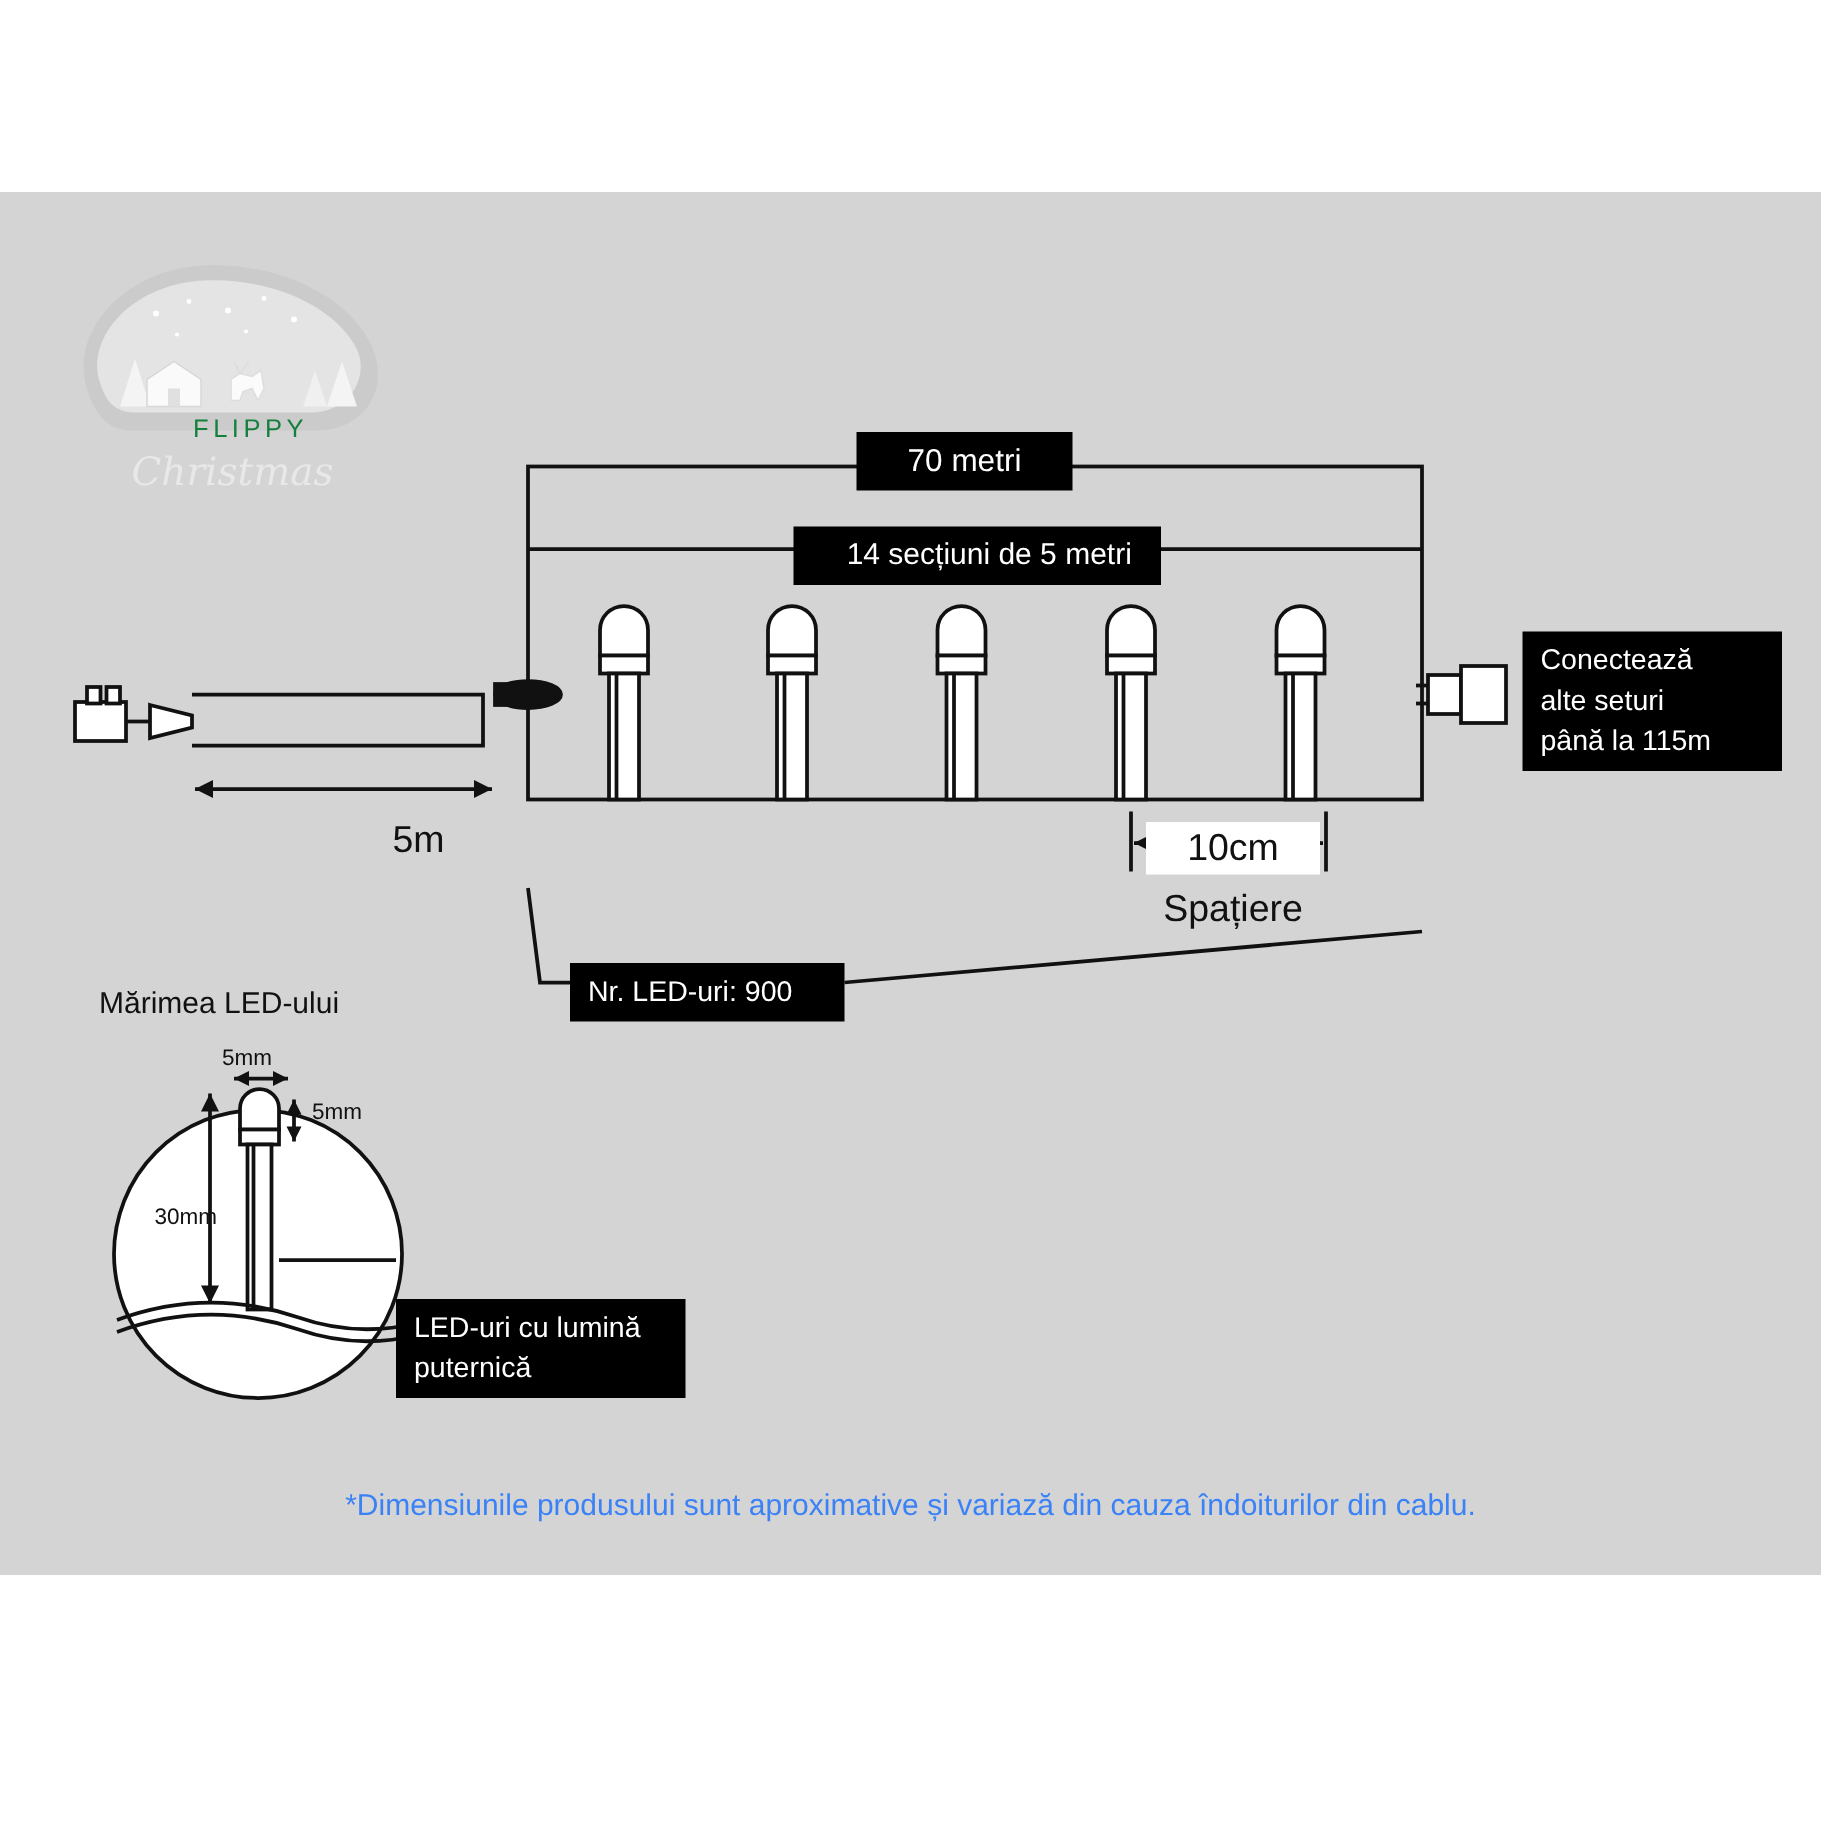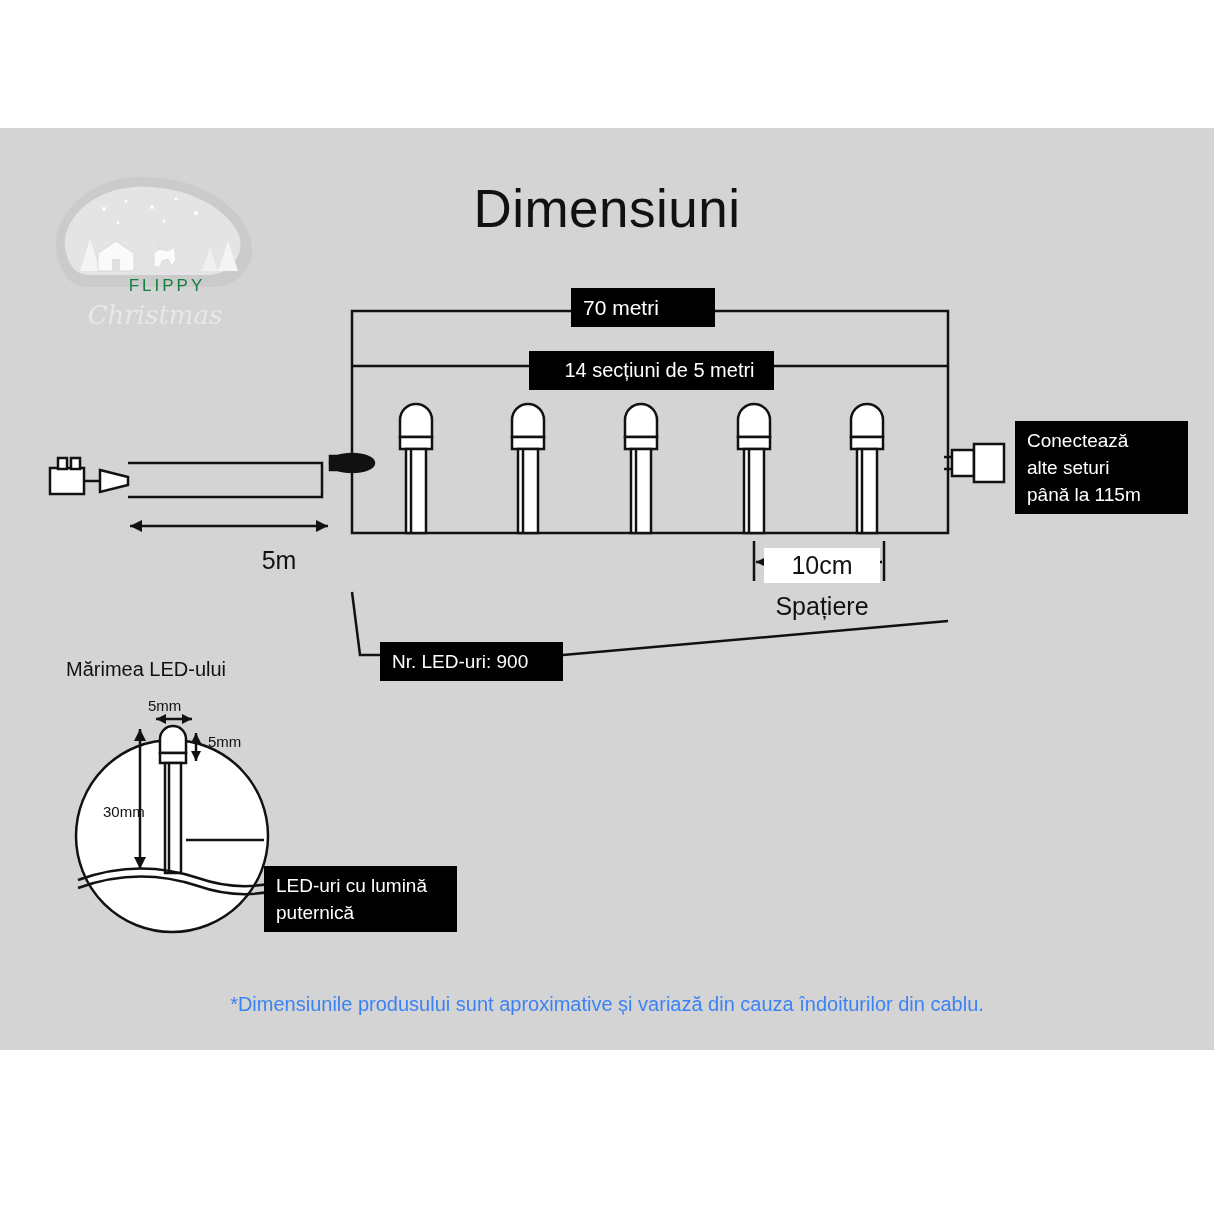--- a/index.html
+++ b/index.html
@@ -49,21 +49,21 @@
   .blacklabel {
     position: absolute;
     background: #000000;
     color: #ffffff;
     font-size: 19px;
     line-height: 27px;
     padding: 6px 12px;
     white-space: pre;
     box-sizing: border-box;
   }
-  .lbl-70m   { left: 571px; top: 288px; width: 144px; text-align: left; font-size: 21px; }
+  .lbl-70m   { left: 571px; top: 288px; width: 144px; text-align: center; font-size: 21px; }
   .lbl-14s   { left: 529px; top: 351px; width: 245px; text-align: center; font-size: 20px; padding-left: 28px; }
   .lbl-conn  { left: 1015px; top: 421px; width: 173px; font-size: 19px; }
   .lbl-nr    { left: 380px; top: 642px; width: 183px; font-size: 19px; text-align: left; }
   .lbl-led   { left: 264px; top: 818px; width: 193px; font-size: 19px; margin-top: 48px; }
   .plain {
     position: absolute;
     color: #111111;
     white-space: pre;
   }
   .txt-5m      { left: 199px; top: 546px; width: 160px; text-align: center; font-size: 25px; }
@@ -235,21 +235,20 @@
 
     <path d="M62 108 L62 90 L80 78 L98 90 L98 108 Z" fill="#fafafa" stroke="#d8d8d8"></path>
     <rect x="76" y="96" width="8" height="12" fill="#e0e0e0"></rect>
 
     <path d="M118 104 L118 90 L124 86 L132 88 L138 84 L140 96 L136 104 L132 96 L126 98 L124 104 Z" fill="#fbfbfb" stroke="#dddddd"></path>
     <path d="M124 86 L120 78 M124 86 L130 78" stroke="#dddddd" fill="none"></path>
   </svg>
   <div class="logo-text1">FLIPPY</div>
   <div class="logo-text2">Christmas</div>
 
-  <div class="title">Dimensiuni</div>
 
   <div class="blacklabel lbl-70m">70 metri</div>
   <div class="blacklabel lbl-14s">14 secțiuni de 5 metri</div>
   <div class="blacklabel lbl-conn">Conectează
 alte seturi
 până la 115m</div>
   <div class="blacklabel lbl-nr">Nr. LED-uri: 900</div>
   <div class="blacklabel lbl-led">LED-uri cu lumină
 puternică</div>
 

